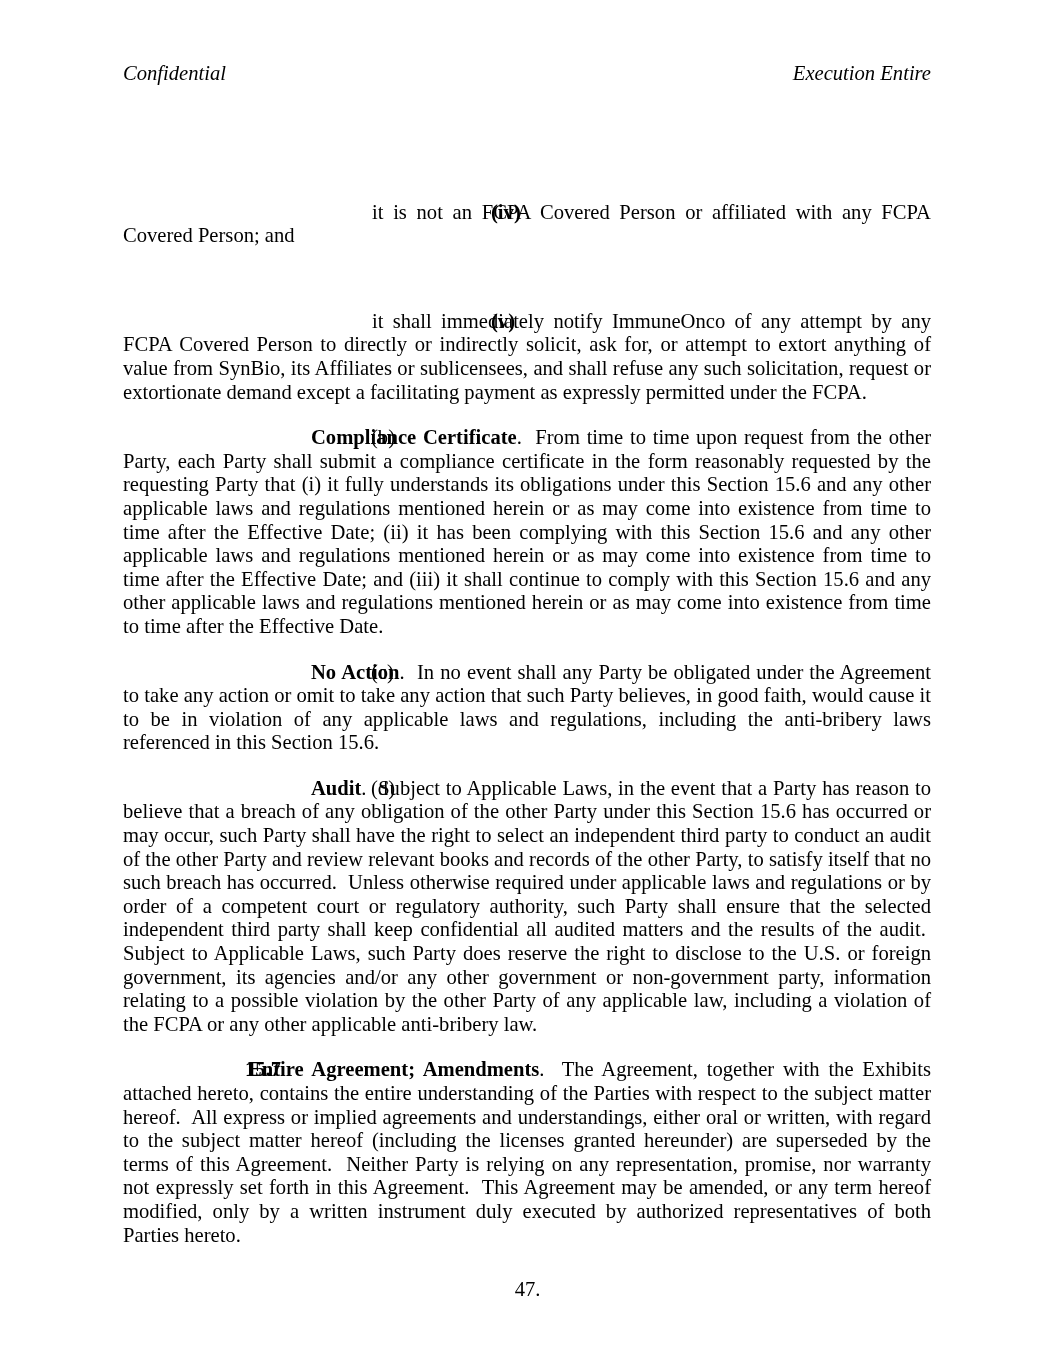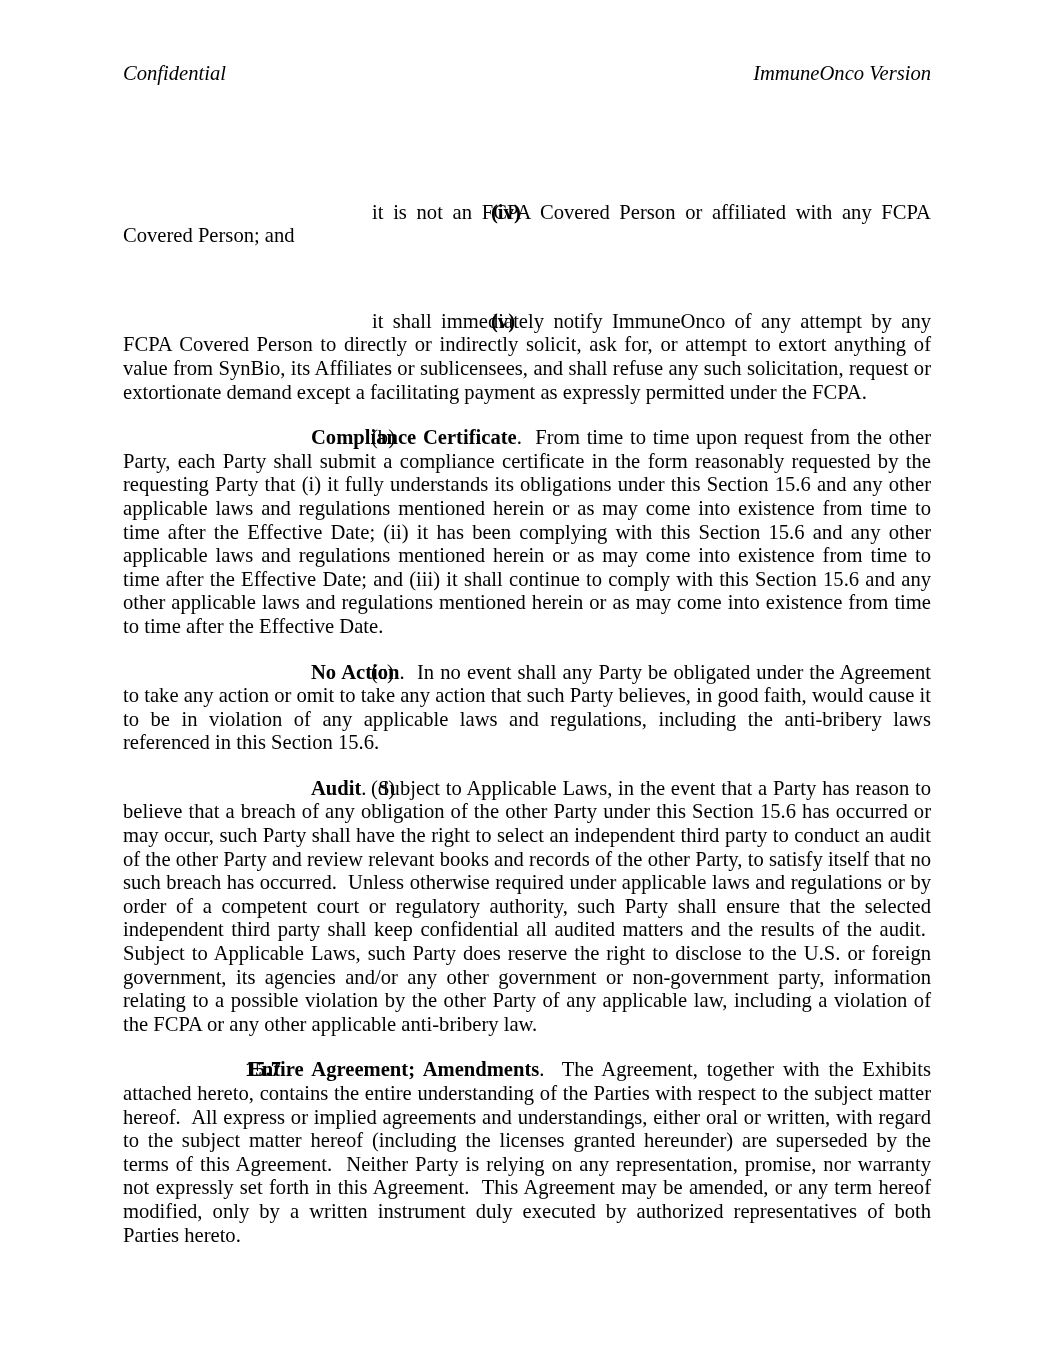--- a/index.html
+++ b/index.html
@@ -55,30 +55,31 @@
   }
 </style>
 </head>
 <body>
 
 <div class="page">
   <div class="content">
 
     <div class="header">
       <span>Confidential</span>
-      <span>ImmuneOnco Version</span>
+      <span>Execution Entire</span>
     </div>
 
     <p class="para p-sub first"><span class="lbl">(iv)</span><span>it is not an FCPA Covered Person or affiliated with any FCPA Covered Person; and</span></p>
 
     <p class="para p-sub"><span class="lbl">(v)</span><span>it shall immediately notify ImmuneOnco of any attempt by any FCPA Covered Person to directly or indirectly solicit, ask for, or attempt to extort anything of value from SynBio, its Affiliates or sublicensees, and shall refuse any such solicitation, request or extortionate demand except a facilitating payment as expressly permitted under the FCPA.</span></p>
 
     <p class="para p-clause"><span class="lbl">(b)</span><span class="bold">Compliance Certificate</span><span>.&nbsp; </span><span>From time to time upon request from the other Party, each Party shall submit a compliance certificate in the form reasonably requested by the requesting Party that (i) it fully understands its obligations under this Section 15.6 and any other applicable laws and regulations mentioned herein or as may come into existence from time to time after the Effective Date; (ii) it has been complying with this Section 15.6 and any other applicable laws and regulations mentioned herein or as may come into existence from time to time after the Effective Date; and (iii) it shall continue to comply with this Section 15.6 and any other applicable laws and regulations mentioned herein or as may come into existence from time to time after the Effective Date.</span></p>
 
     <p class="para p-clause"><span class="lbl">(c)</span><span class="bold">No Action</span><span>.&nbsp; </span><span>In no event shall any Party be obligated under the Agreement to take any action or omit to take any action that such Party believes, in good faith, would cause it to be in violation of any applicable laws and regulations, including the anti-bribery laws referenced in this Section 15.6.</span></p>
 
     <p class="para p-clause"><span class="lbl">(d)</span><span class="bold">Audit</span><span>.&nbsp; </span><span>Subject to Applicable Laws, in the event that a Party has reason to believe that a breach of any obligation of the other Party under this Section 15.6 has occurred or may occur, such Party shall have the right to select an independent third party to conduct an audit of the other Party and review relevant books and records of the other Party, to satisfy itself that no such breach has occurred.&nbsp; Unless otherwise required under applicable laws and regulations or by order of a competent court or regulatory authority, such Party shall ensure that the selected independent third party shall keep confidential all audited matters and the results of the audit.&nbsp; Subject to Applicable Laws, such Party does reserve the right to disclose to the U.S. or foreign government, its agencies and/or any other government or non-government party, information relating to a possible violation by the other Party of any applicable law, including a violation of the FCPA or any other applicable anti-bribery law.</span></p>
 
     <p class="para p-section"><span class="lbl">15.7</span><span class="bold">Entire Agreement; Amendments</span><span>.&nbsp; </span><span>The Agreement, together with the Exhibits attached hereto, contains the entire understanding of the Parties with respect to the subject matter hereof.&nbsp; All express or implied agreements and understandings, either oral or written, with regard to the subject matter hereof (including the licenses granted hereunder) are superseded by the terms of this Agreement.&nbsp; Neither Party is relying on any representation, promise, nor warranty not expressly set forth in this Agreement.&nbsp; This Agreement may be amended, or any term hereof modified, only by a written instrument duly executed by authorized representatives of both Parties hereto.</span></p>
 
   </div>
 
+  <div class="page-number">47.</div>
 </div>
 
 </body></html>

